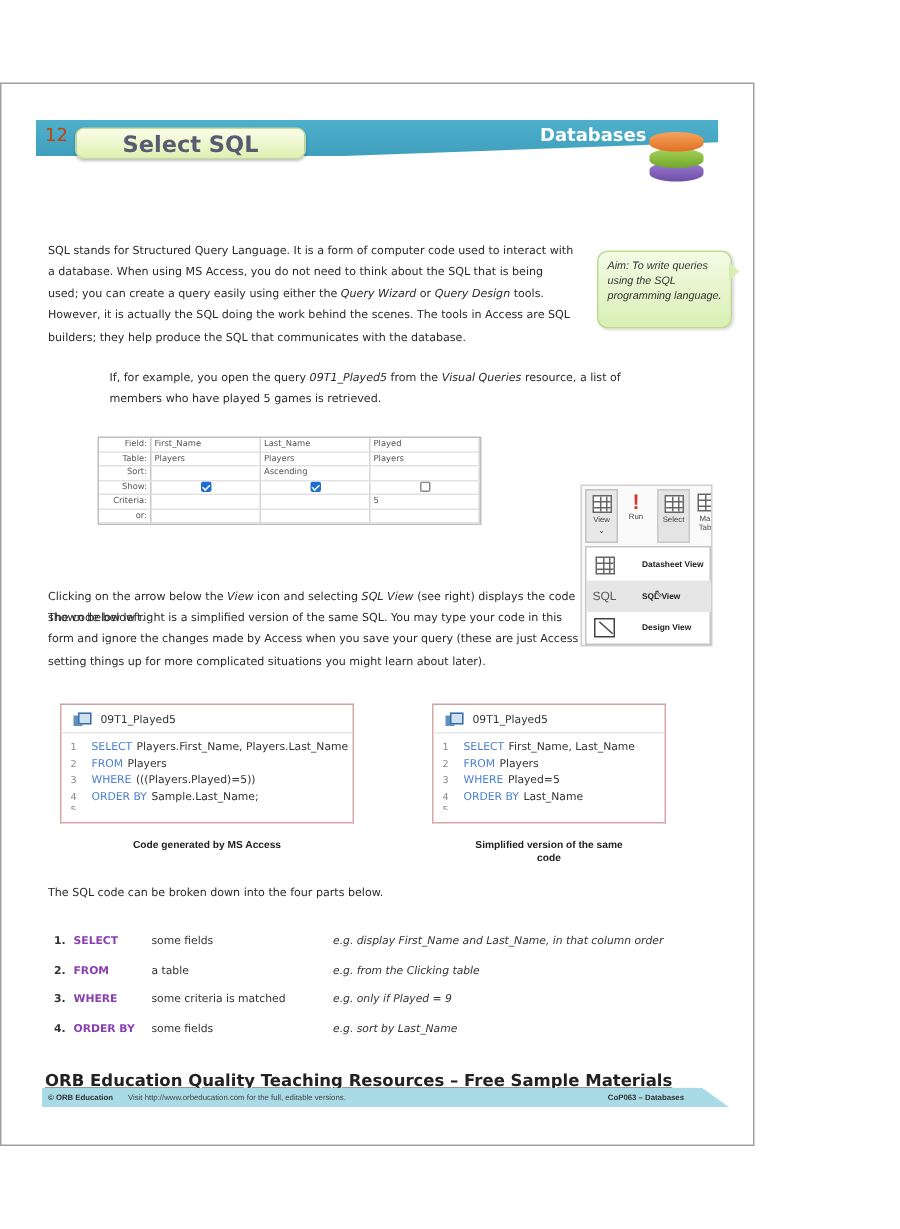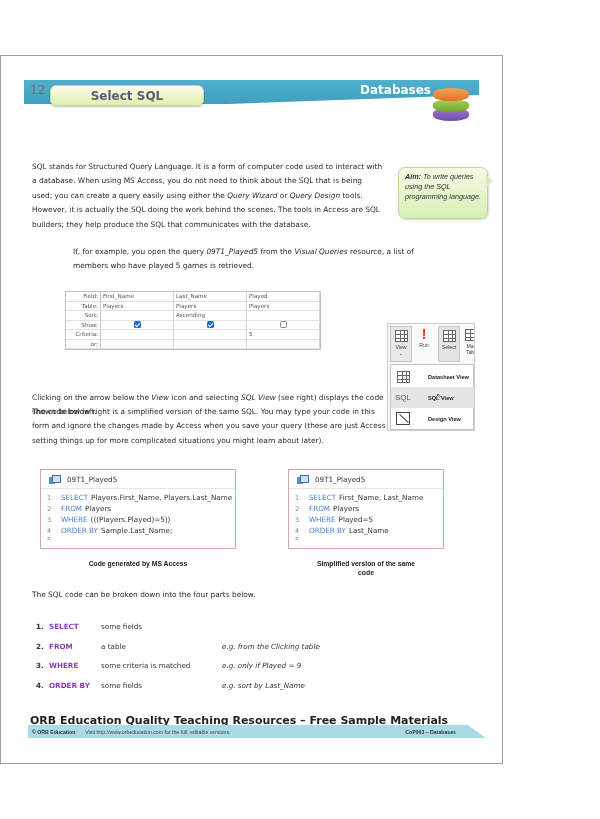--- a/index.html
+++ b/index.html
@@ -12,30 +12,30 @@
   }
 
   
   .banner {
     position: absolute; left: 24px; top: 80px; width: 455px; height: 24px;
     background: linear-gradient(#4fb0cc, #3f9fbd);
     clip-path: polygon(0 0, 100% 0, 100% 62%, 45% 100%, 0 100%);
     box-shadow: 0 2px 2px rgba(0,0,0,0.2);
   }
   .page-num {
-    position: absolute; left: 30px; top: 83px; color: #737373; font-size: 12px;
+    position: absolute; left: 30px; top: 83px; color: #c2410c; font-size: 12px;
     font-family: "DejaVu Sans", sans-serif; font-weight: normal;
   }
   .title-pill {
     position: absolute; left: 50px; top: 85px; width: 154px; height: 21px;
     background: linear-gradient(#fbfde9, #dff0b2);
     border-radius: 6px; border: 1px solid #c7dc96;
     box-shadow: 0 1px 2px rgba(0,0,0,0.25);
     display: flex; align-items: center; justify-content: center;
-    font-family: "DejaVu Sans", sans-serif; font-weight: bold; font-size: 12px; color: #5a5a72;
+    font-family: "DejaVu Sans", sans-serif; font-weight: bold; font-size: 15px; color: #5a5a72;
   }
   .subject {
     position: absolute; left: 360px; top: 83px; color: #fff; font-size: 12px;
     font-family: "DejaVu Sans", sans-serif; font-weight: bold;
   }
   .db-icon { position: absolute; left: 433px; top: 86px; width: 36px; height: 36px; }
   .db-icon span { position: absolute; left: 0; width: 36px; height: 13px; border-radius: 50% / 40%; }
   .db-purple { top: 22px; background: linear-gradient(#9a7ad0,#6f4ea8); }
   .db-green { top: 13px; background: linear-gradient(#a9d45a,#6fa62b); }
   .db-orange { top: 2px; background: linear-gradient(#f6a45a,#e07025); }
@@ -48,21 +48,21 @@
   .para i { font-style: italic; }
 
   
   .aim {
     position: absolute; left: 398px; top: 167px; width: 90px; height: 52px;
     background: linear-gradient(#f4fbe6, #d8efb4);
     border: 1px solid #bcd98f; border-radius: 7px;
     padding: 4px 6px; font-size: 7.2px; line-height: 10px; font-style: italic; color: #333;
     box-shadow: 1px 1px 2px rgba(0,0,0,0.15);
   }
-  .aim b { font-weight: bold; }
+  .aim b { font-weight: normal; }
   .aim-tail {
     position: absolute; left: 486px; top: 175px; width: 0; height: 0;
     border-top: 6px solid transparent; border-bottom: 6px solid transparent;
     border-left: 7px solid #d8efb4;
   }
 
   
   .qgrid {
     position: absolute; left: 65px; top: 291px; width: 256px; height: 59px;
     border: 1px solid #bfbfbf; background: #fff;
@@ -317,20 +317,21 @@
     </div>
 </div>
 <div class="caption cap-right" style="padding:0 28px;">Simplified version of the same code</div>
 
 <p class="para" style="top:588px;">The SQL code can be broken down into the four parts below.</p>
 <div class="parts" id="parts">
     <div class="part">
       <span class="n">1.</span>
       <span class="kwd">SELECT</span>
       <span class="desc">some fields</span>
+      <span class="ex">e.g. display First_Name and Last_Name, in that column order</span>
     </div>
     <div class="part">
       <span class="n">2.</span>
       <span class="kwd">FROM</span>
       <span class="desc">a table</span>
       <span class="ex">e.g. from the Clicking table</span>
     </div>
     <div class="part">
       <span class="n">3.</span>
       <span class="kwd">WHERE</span>

